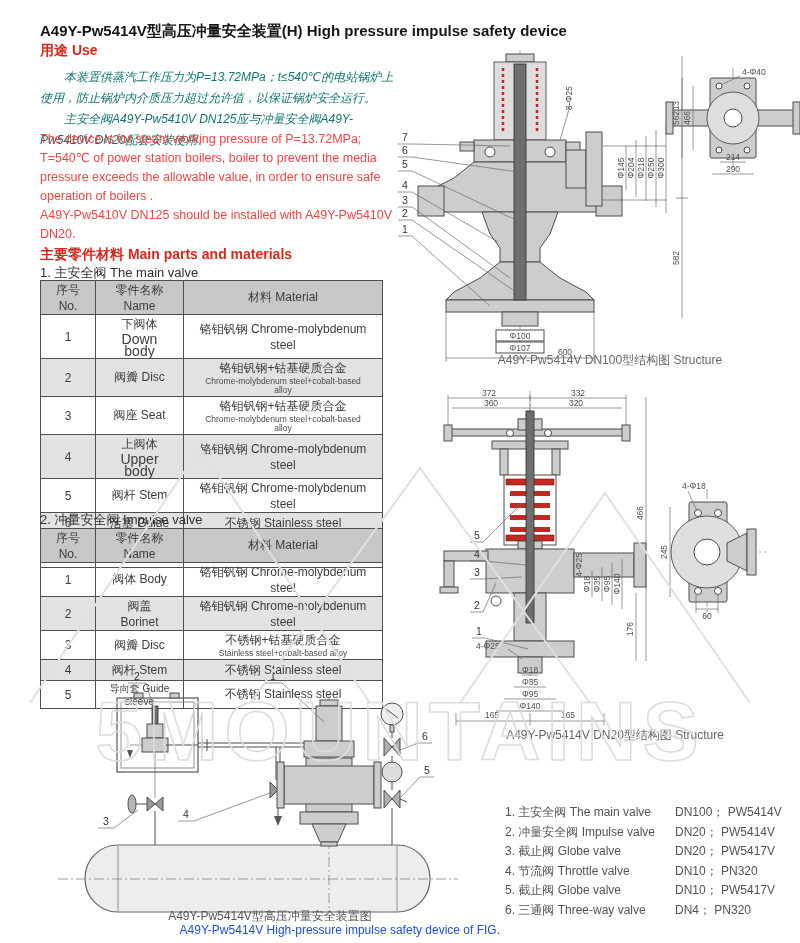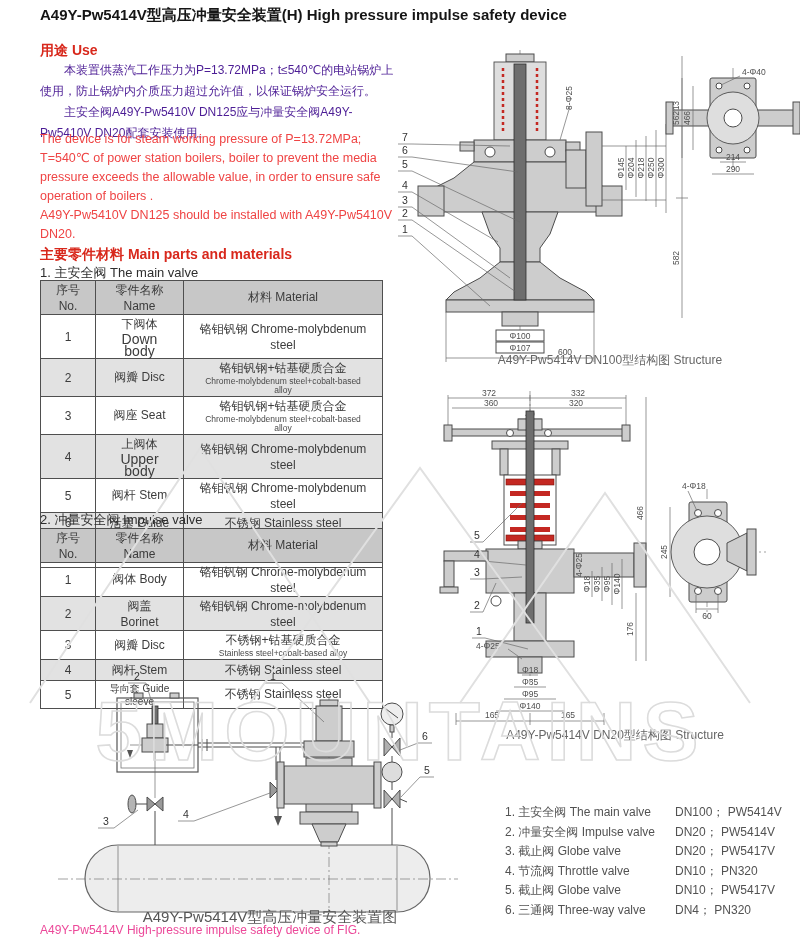--- a/index.html
+++ b/index.html
@@ -1,45 +1,45 @@
 <!DOCTYPE html>
 <html><head>
 <meta charset="utf-8">
 <style>
   html,body{margin:0;padding:0;}
   body{width:800px;height:943px;position:relative;background:#ffffff;
        font-family:"Liberation Sans","DejaVu Sans",sans-serif;color:#3d3d3d;overflow:hidden;}
   .abs{position:absolute;}
   .z1{z-index:1;}
-  #title{left:40px;top:6px;font-size:15px;font-weight:bold;color:#151515;width:600px;}
+  #title{left:40px;top:22px;font-size:15px;font-weight:bold;color:#151515;width:600px;}
   .red-head{font-size:14px;font-weight:bold;color:#d8281c;}
   #use-head{left:40px;top:42px;text-align:center;}
-  #cn-p{left:40px;top:60px;width:362px;font-size:12px;line-height:21px;color:#4c1d95;}
+  #cn-p{left:40px;top:67px;width:362px;font-size:12px;line-height:21px;color:#0f766e;font-style:italic;}
   #cn-p p{margin:0;text-indent:2em;}
   #en-p{left:40px;top:130px;width:366px;font-size:12.5px;line-height:19px;color:#ef4444;}
   #en-p p{margin:0;}
   #mat-head{left:40px;top:246px;}
   .tbl-head{font-size:13px;color:#2e2e2e;}
   #t1-head{left:40px;top:264px;}
   #t2-head{left:40px;top:511px;}
   table.parts{border-collapse:collapse;width:342px;table-layout:fixed;}
   table.parts th,table.parts td{border:1px solid #4f4f4f;text-align:center;vertical-align:middle;
       padding:1px 12px;font-size:12px;color:#3c3c3c;}
   table.parts th{background:#c7c7c7;font-weight:normal;height:20px;}
   table.parts tbody tr:nth-child(even){background:#e2e2e2;}
   table.parts tbody tr{height:21px;}
   .sub{font-size:14px;line-height:12px;}
   .tiny{font-size:8.5px;line-height:9px;color:#4a4a4a;}
   #table1{left:40px;top:280px;}
   #table2{left:40px;top:528px;}
   .caption{font-size:12px;color:#666;text-align:center;}
   #fig1-cap{left:470px;top:352px;width:280px;}
   #fig2-cap{left:490px;top:727px;width:250px;}
-  #fig3-cap-cn{left:40px;top:908px;width:460px;font-size:15px;color:#555;text-align:center;}
-  #fig3-cap-en{left:40px;top:923px;width:460px;font-size:12px;color:#ec4899;text-align:left;}
+  #fig3-cap-cn{left:40px;top:908px;width:460px;font-size:12px;color:#555;text-align:center;}
+  #fig3-cap-en{left:40px;top:923px;width:460px;font-size:12px;color:#1d4ed8;text-align:right;}
   #legend{left:505px;top:803px;width:290px;}
   .leg-row{display:flex;height:19.5px;align-items:center;}
   .leg-label{width:170px;font-size:12px;color:#525252;}
   .leg-spec{font-size:12px;color:#525252;}
   svg text{font-family:"Liberation Sans","DejaVu Sans",sans-serif;}
   .dim{font-size:8.5px;fill:#4f4f4f;}
   .callout{font-size:10.5px;fill:#333;}
   .ln{stroke:#4c4c4c;stroke-width:1;fill:none;}
   .lnt{stroke:#6a6a6a;stroke-width:0.7;fill:none;}
   .cl{stroke:#7a7a7a;stroke-width:0.7;fill:none;stroke-dasharray:10 3 2 3;}

